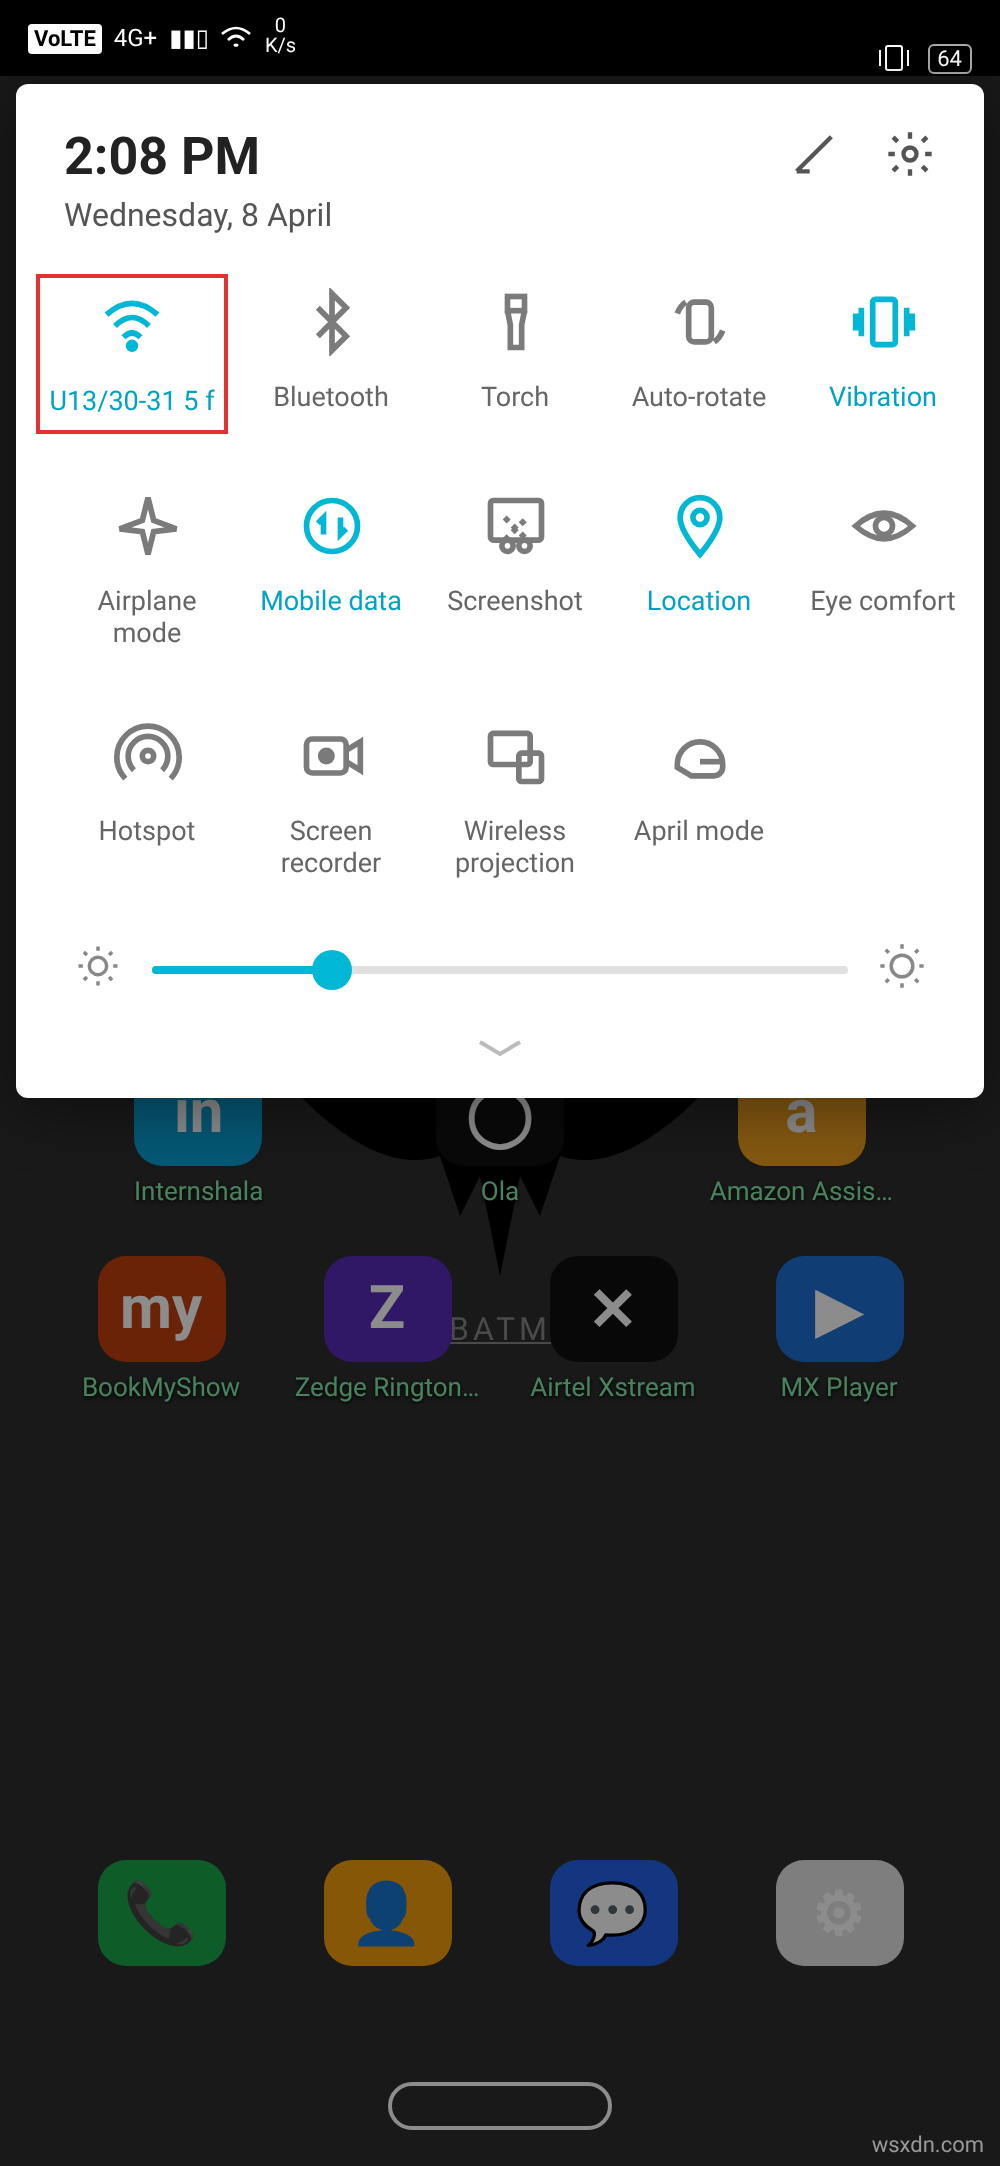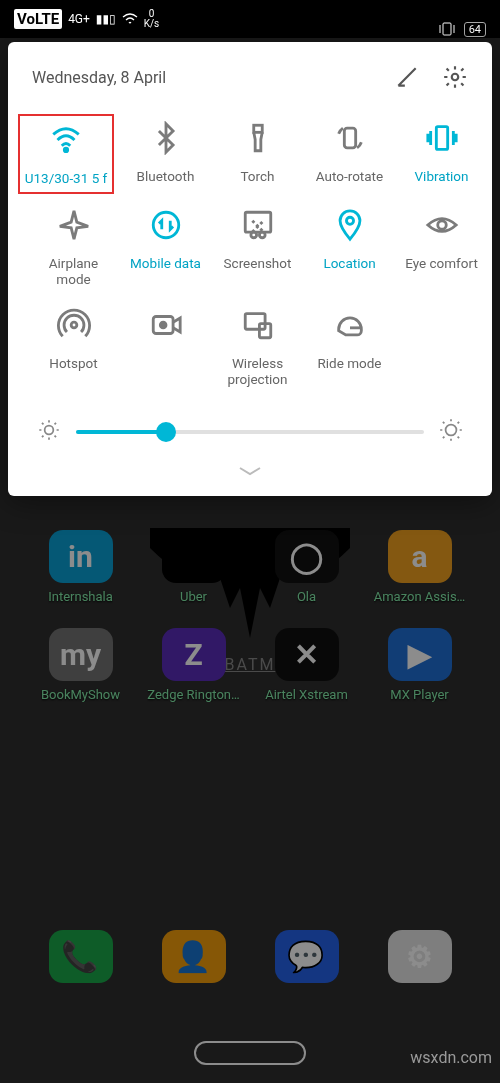--- a/index.html
+++ b/index.html
@@ -3,21 +3,21 @@
 <meta charset="utf-8">
 <style>
   * { box-sizing: border-box; margin: 0; padding: 0; }
   html, body { width: 500px; height: 1083px; font-family: -apple-system, "Segoe UI", Roboto, sans-serif; }
   body { background: #1a1a1a; position: relative; overflow: hidden; }
 
   
   .statusbar { position: absolute; top: 0; left: 0; right: 0; height: 38px; background: #000; color: #fff; display: flex; align-items: center; justify-content: space-between; padding: 0 14px; font-size: 12px; }
   .sb-left { display: flex; align-items: center; gap: 6px; }
   .sb-right { display: flex; align-items: center; gap: 8px; margin-top: 20px; }
-  .volte-badge { display:inline-block; background:#fff; color:#000; font-weight:700; font-size:15px; padding:1px 3px; border-radius:2px;}
+  .volte-badge { display:inline-block; background:#fff; color:#000; font-weight:700; font-size:11px; padding:1px 3px; border-radius:2px;}
   .kbs { font-size:10px; line-height:1; text-align:center;}
   .batt { display:inline-flex; align-items:center; gap:2px; border:1px solid #aaa; border-radius:3px; padding:0 4px; font-size:11px;}
 
   
   .home { position:absolute; inset:0; background:#2e2e2e; }
   .home::after { content:""; position:absolute; inset:0; background:rgba(0,0,0,0.45); }
   .batman { position:absolute; top:528px; left:50%; transform:translateX(-50%); width:200px; height:120px; z-index:0;}
   .bat-label { position:absolute; top:655px; left:50%; transform:translateX(-50%); color:#888; font-size:16px; letter-spacing:2px;text-decoration:underline;}
   .approw { position:absolute; left:0; right:0; display:flex; justify-content:space-around; padding:0 24px;}
   .row1 { top:530px; }
@@ -30,70 +30,66 @@
   .pill { position:absolute; bottom:18px; left:50%; transform:translateX(-50%); width:112px; height:24px; border:2px solid #fff; border-radius:14px; }
 
   
   .panel { position:absolute; top:42px; left:8px; right:8px; background:#fff; border-radius:6px; box-shadow:0 6px 30px rgba(0,0,0,.4); padding:22px 10px 12px; z-index:10;}
   .panel-head { display:flex; align-items:flex-start; justify-content:space-between; padding:0 14px 18px;}
   .panel-time { font-size:26px; font-weight:700; color:#222;}
   .panel-date { font-size:16px; color:#555; margin-top:4px;}
   .panel-actions { display:flex; gap:22px; align-items:center; color:#555;}
   .panel-actions svg { width:26px; height:26px; }
 
-  .grid { display:grid; grid-template-columns: repeat(5, 1fr); row-gap:17px; padding:6px 2px 10px;}
+  .grid { display:grid; grid-template-columns: repeat(5, 1fr); row-gap:32px; padding:6px 2px 10px;}
   .tile { display:flex; flex-direction:column; align-items:center; gap:10px;padding-left:15px; }
   .tile .ticon { width:40px; height:40px; display:flex; align-items:center; justify-content:center;}
   .tile .ticon svg { width:34px; height:34px; }
   .tile .tlbl { font-size:13.5px; color:#666; text-align:center; line-height:1.2; min-height:16px; max-width:88px;}
   .tile.active .tlbl { color:#00a3c4; }
   .tile.active svg { stroke:#00b7d6; fill:none;}
   .tile.inactive svg { stroke:#7b7b7b; fill:none;}
   .wifi-box { border:2px solid #e53030; padding:4px 2px 6px; margin:-4px -2px -6px; }
 
   .brightness { display:flex; align-items:center; padding:20px 18px 8px; gap:14px;}
   .brightness .sun svg { width:26px; height:26px; stroke:#888; fill:none;}
   .slider { position:relative; flex:1; height:4px; background:#e0e0e0; border-radius:2px;}
   .slider .fill { position:absolute; left:0; top:0; bottom:0; background:#00b7d6; border-radius:2px;}
   .slider .thumb { position:absolute; top:50%; transform:translate(-50%,-50%); width:20px; height:20px; background:#00b7d6; border-radius:50%;}
   .chevron { text-align:center; padding:8px 0 2px; color:#bbb;}
   .chevron svg{width:28px;height:14px;stroke:#bbb;fill:none;}
 
-  .watermark { position:absolute; bottom:16px; right:8px; color:#999; font-size:16px; z-index:30;}
+  .watermark { position:absolute; bottom:4px; right:8px; color:#999; font-size:11px; z-index:30;}
 </style>
 </head>
 <body>
 
 <div class="home">
   <svg class="batman" viewBox="0 0 200 120">
     <path d="M0 20 Q40 60 70 50 L80 80 L90 60 L100 110 L110 60 L120 80 L130 50 Q160 60 200 20 L200 0 L0 0 Z" fill="#000"></path>
   </svg>
   <div class="bat-label">BATM</div>
 
   <div class="approw row1" id="row1">
       <div class="app">
         <div class="ic" style="background:#0aa0d6">in</div>
         <div class="lbl">Internshala</div>
       </div>
       <div class="app">
-        <div class="ic" style="background:#000000"></div>
-        <div class="lbl">Uber</div>
-      </div>
-      <div class="app">
         <div class="ic" style="background:#111111">◯</div>
         <div class="lbl">Ola</div>
       </div>
       <div class="app">
         <div class="ic" style="background:#f0a020">a</div>
         <div class="lbl">Amazon Assis…</div>
       </div>
     </div>
   <div class="approw row2" id="row2">
       <div class="app">
-        <div class="ic" style="background:#737373">my</div>
+        <div class="ic" style="background:#c2410c">my</div>
         <div class="lbl">BookMyShow</div>
       </div>
       <div class="app">
         <div class="ic" style="background:#5a2dbb">Z</div>
         <div class="lbl">Zedge Rington…</div>
       </div>
       <div class="app">
         <div class="ic" style="background:#101010">✕</div>
         <div class="lbl">Airtel Xstream</div>
       </div>
@@ -140,20 +136,21 @@
       </svg>
     <span class="batt">
         <span>64</span>
       </span>
   </div>
 </div>
 
 <div class="panel">
   <div class="panel-head">
     <div>
+      <div class="panel-time">2:08 PM</div>
       <div class="panel-date">Wednesday, 8 April</div>
     </div>
     <div class="panel-actions">
       <span>
         <svg viewBox="0 0 24 24" stroke="#555" fill="none" stroke-width="2">
             <path d="M4 20 L20 4 M4 20 h6"></path>
           </svg>
       </span>
       <span>
         <svg viewBox="0 0 24 24" stroke="#555" fill="none" stroke-width="2">
@@ -267,38 +264,39 @@
         <div class="tlbl">Hotspot</div>
       </div>
       <div class="tile inactive">
         <div class="ticon" style="color:#7b7b7b">
           <svg viewBox="0 0 24 24" stroke-width="2" stroke="#7b7b7b" fill="none">
             <rect x="3" y="6" width="14" height="12" rx="2"></rect>
             <path d="M17 10 L22 7 V17 L17 14"></path>
             <circle cx="10" cy="12" r="2" fill="currentColor"></circle>
           </svg>
         </div>
+        <div class="tlbl">Screen recorder</div>
       </div>
       <div class="tile inactive">
         <div class="ticon" style="color:#7b7b7b">
           <svg viewBox="0 0 24 24" stroke-width="2" stroke="#7b7b7b" fill="none">
             <rect x="3" y="4" width="14" height="11" rx="1"></rect>
             <rect x="13" y="11" width="8" height="10" rx="1"></rect>
           </svg>
         </div>
         <div class="tlbl">Wireless projection</div>
       </div>
       <div class="tile inactive">
         <div class="ticon" style="color:#7b7b7b">
           <svg viewBox="0 0 24 24" stroke-width="2" stroke="#7b7b7b" fill="none">
             <path d="M4 15 a8 8 0 0 1 16 0 v1 a3 3 0 0 1-3 3 H9 L4 16Z"></path>
             <path d="M12 14 h8"></path>
           </svg>
         </div>
-        <div class="tlbl">Ride mode</div>
+        <div class="tlbl">April mode</div>
       </div>
     </div>
 
   <div class="brightness">
     <span class="sun">
       <svg viewBox="0 0 24 24" stroke-width="1.6">
           <circle cx="12" cy="12" r="4"></circle>
           <path d="M12 3v2M12 19v2M3 12h2M19 12h2M5.5 5.5l1.4 1.4M17.1 17.1l1.4 1.4M5.5 18.5l1.4-1.4M17.1 6.9l1.4-1.4"></path>
         </svg>
     </span>

